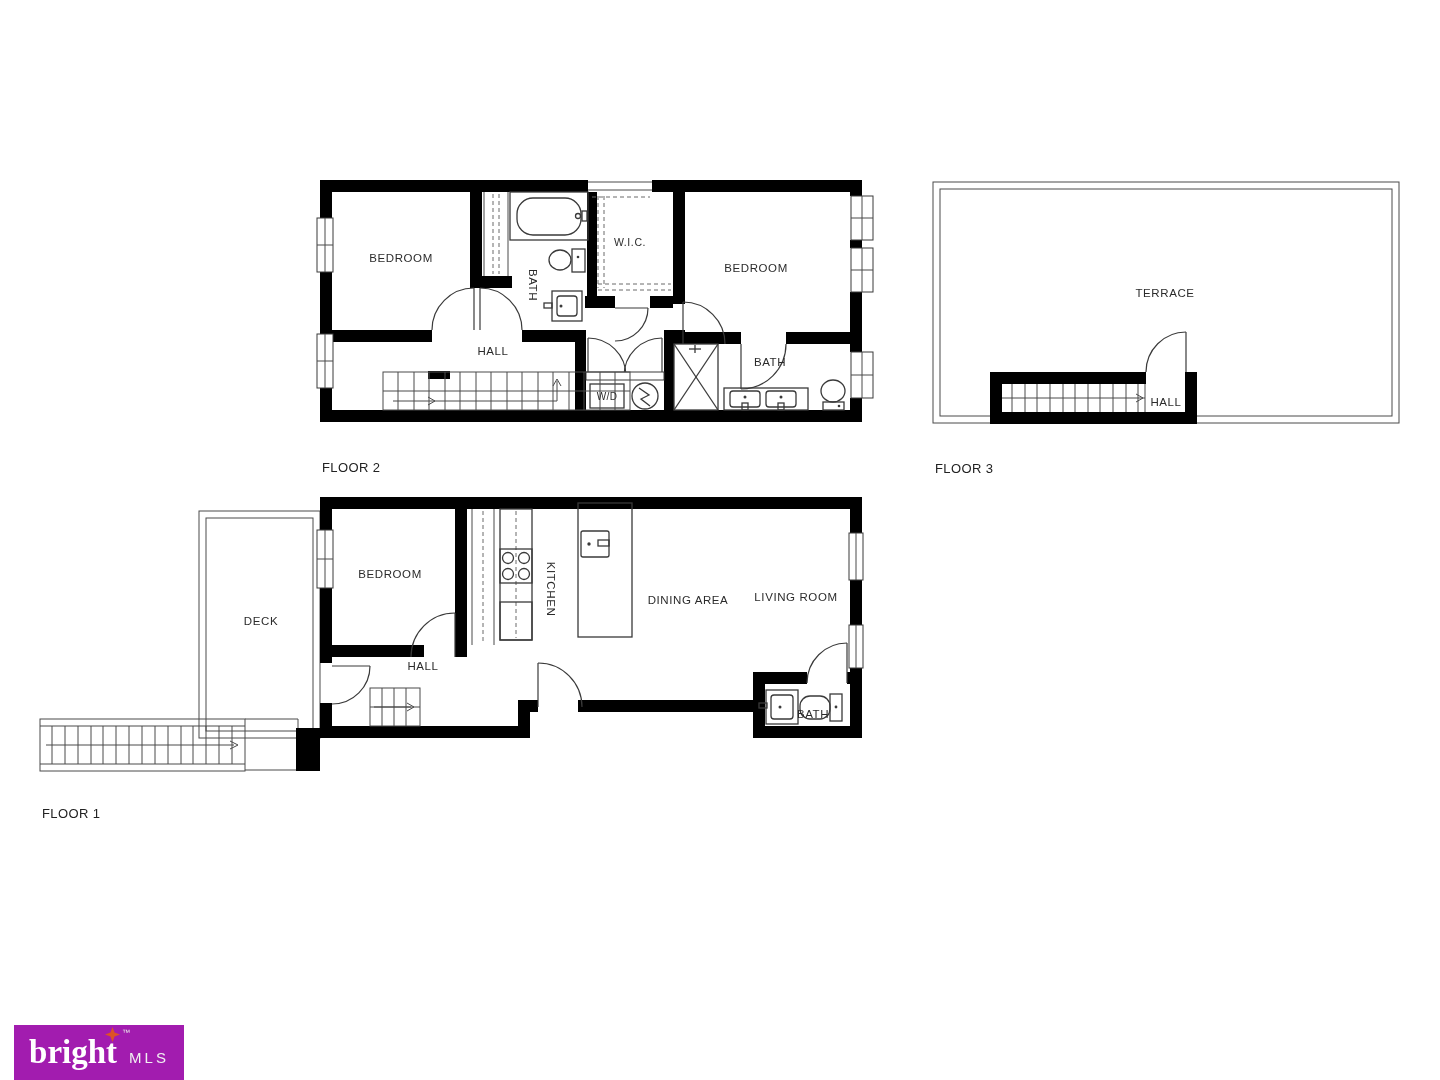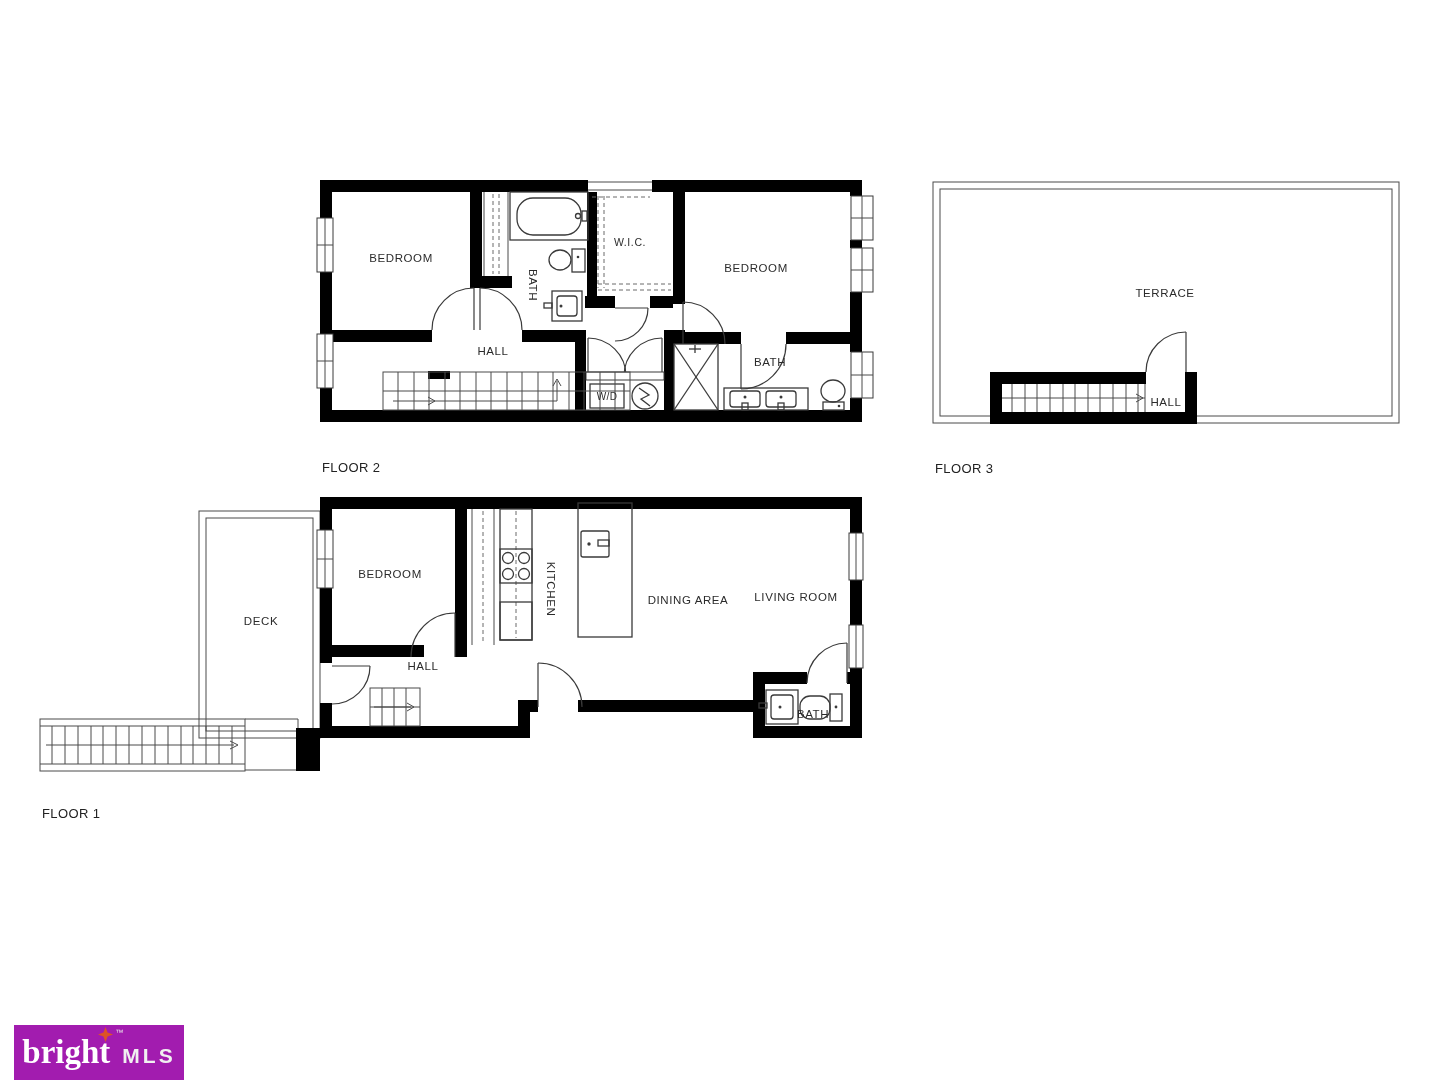--- a/index.html
+++ b/index.html
@@ -17,22 +17,22 @@
   .smalllbl{font-size:10px;letter-spacing:.3px;fill:#2b2b2b;text-anchor:middle;}
   
   .logo{position:absolute;left:0;top:1025px;width:170px;height:55px;background:#a21caf;
         display:flex;align-items:center;justify-content:center;margin-left:14px;}
   .logo-inner{position:relative;display:flex;align-items:baseline;}
   .brand{position:relative;color:#fff;font-family:"Liberation Serif",serif;
          font-weight:700;font-size:33px;line-height:1;}
   .spark{position:absolute;right:-3px;top:-9px;width:15px;height:15px;display:block;}
   .tm{position:absolute;right:-13px;top:-7px;font-size:8px;color:#e9e9e9;
       font-family:"Liberation Sans",sans-serif;font-weight:400;}
-  .mls{color:#f0f0f0;font-family:"Liberation Sans",sans-serif;font-weight:700;
-       font-size:21px;letter-spacing:3px;margin-left:12px;}
+  .mls{color:#f0f0f0;font-family:"Liberation Sans",sans-serif;font-weight:400;
+       font-size:15px;letter-spacing:3px;margin-left:12px;}
 </style>
 </head>
 <body>
 
 <div id="canvas">
 <svg id="plan-svg" width="1440" height="1080" viewBox="0 0 1440 1080">
 
   <g>
 
     <g>

